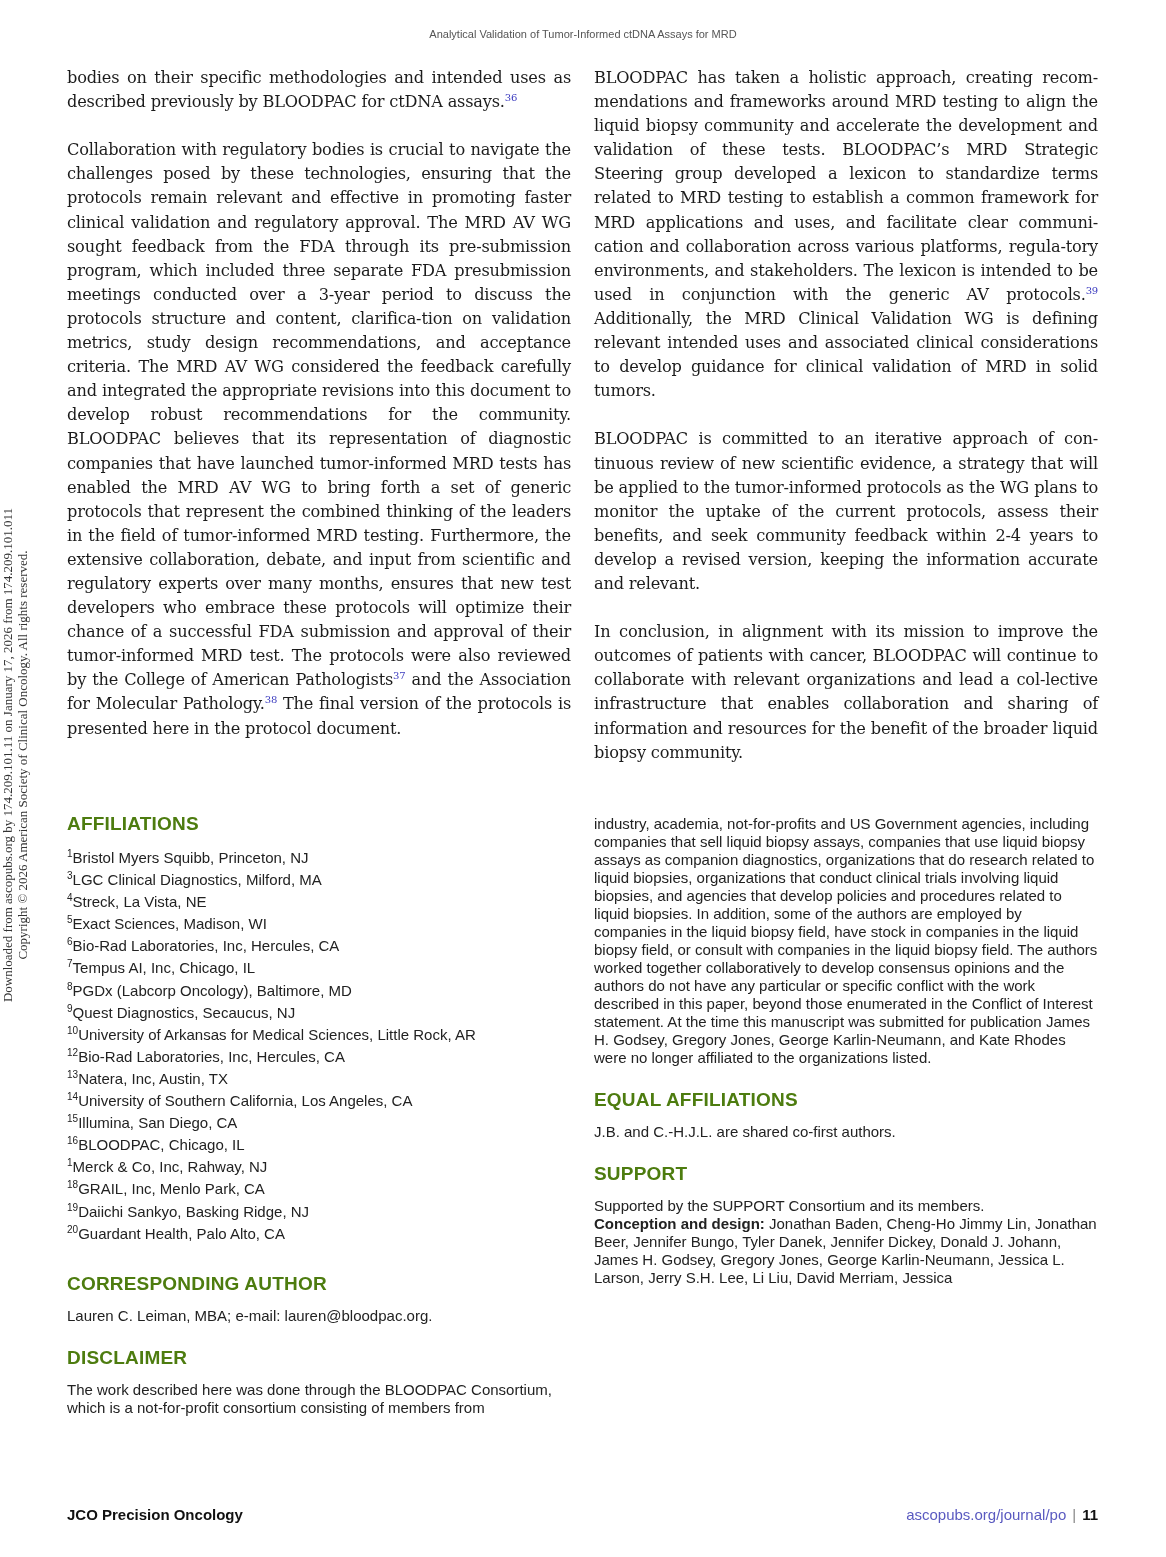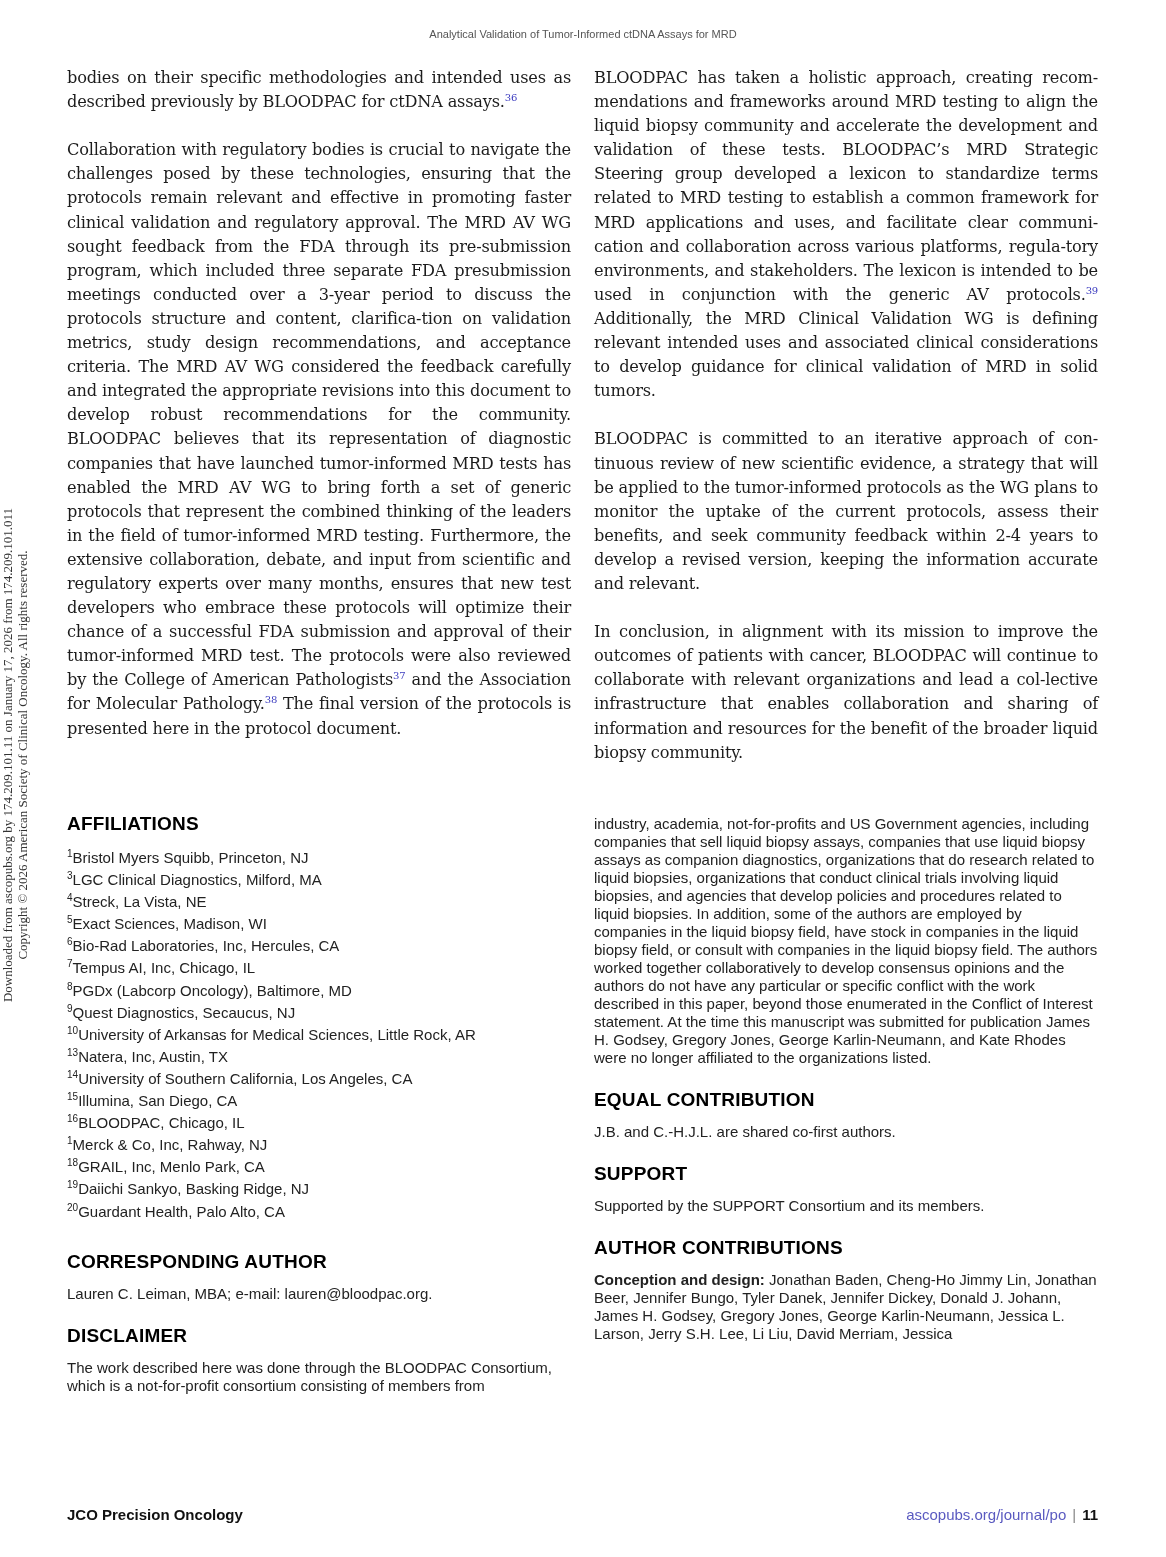--- a/index.html
+++ b/index.html
@@ -18,21 +18,21 @@
     .col-left { left: 67px; }
     .col-right { left: 594px; }
     .serif-p {
       font-family: "DejaVu Serif", serif; font-size: 16.2px; line-height: 24.1px;
       text-align: justify; margin: 0 0 24.1px 0; hyphens: manual; letter-spacing: -0.2px;
       color: #1c1c1c;
     }
     sup.ref { color: #3b3bbf; font-size: 10px; line-height: 0; vertical-align: super; }
     .sans-h {
       font-family: "Liberation Sans", sans-serif; font-weight: bold; font-size: 19px;
-      margin: 0 0 12px 0; color: #000000; letter-spacing: 0.2px;
+      margin: 0 0 12px 0; color: #4d7c0f; letter-spacing: 0.2px;
     }
     .sans-p {
       font-family: "Liberation Sans", sans-serif; font-size: 15px; line-height: 18px;
       margin: 0; color: #222222;
     }
     .aff-list { list-style: none; margin: 0; padding: 0; }
     .aff-list li {
       font-family: "Liberation Sans", sans-serif; font-size: 15px; line-height: 22.1px; color: #222222;
     }
     .aff-list sup { font-size: 10px; line-height: 0; vertical-align: super; }
@@ -74,46 +74,46 @@
   <ul class="aff-list">
     <li><sup>1</sup><span>Bristol Myers Squibb, Princeton, NJ</span></li>
     <li><sup>3</sup><span>LGC Clinical Diagnostics, Milford, MA</span></li>
     <li><sup>4</sup><span>Streck, La Vista, NE</span></li>
     <li><sup>5</sup><span>Exact Sciences, Madison, WI</span></li>
     <li><sup>6</sup><span>Bio-Rad Laboratories, Inc, Hercules, CA</span></li>
     <li><sup>7</sup><span>Tempus AI, Inc, Chicago, IL</span></li>
     <li><sup>8</sup><span>PGDx (Labcorp Oncology), Baltimore, MD</span></li>
     <li><sup>9</sup><span>Quest Diagnostics, Secaucus, NJ</span></li>
     <li><sup>10</sup><span>University of Arkansas for Medical Sciences, Little Rock, AR</span></li>
+    <li><sup>12</sup><span>Bio-Rad Laboratories, Inc, Hercules, CA</span></li>
     <li><sup>13</sup><span>Natera, Inc, Austin, TX</span></li>
     <li><sup>14</sup><span>University of Southern California, Los Angeles, CA</span></li>
     <li><sup>15</sup><span>Illumina, San Diego, CA</span></li>
     <li><sup>16</sup><span>BLOODPAC, Chicago, IL</span></li>
     <li><sup>1</sup><span>Merck &amp; Co, Inc, Rahway, NJ</span></li>
     <li><sup>18</sup><span>GRAIL, Inc, Menlo Park, CA</span></li>
     <li><sup>19</sup><span>Daiichi Sankyo, Basking Ridge, NJ</span></li>
     <li><sup>20</sup><span>Guardant Health, Palo Alto, CA</span></li>
   </ul>
 
   <h2 class="sans-h" style="margin-top:28px;">CORRESPONDING AUTHOR</h2>
   <p class="sans-p">Lauren C. Leiman, MBA; e-mail: lauren@bloodpac.org.</p>
 
   <h2 class="sans-h" style="margin-top:22px;">DISCLAIMER</h2>
   <p class="sans-p">The work described here was done through the BLOODPAC Consortium, which is a not-for-profit consortium consisting of members from</p>
 </div>
 
 <div class="col col-right" style="top:815px;">
   <p class="sans-p">industry, academia, not-for-profits and US Government agencies, including companies that sell liquid biopsy assays, companies that use liquid biopsy assays as companion diagnostics, organizations that do research related to liquid biopsies, organizations that conduct clinical trials involving liquid biopsies, and agencies that develop policies and procedures related to liquid biopsies. In addition, some of the authors are employed by companies in the liquid biopsy field, have stock in companies in the liquid biopsy field, or consult with companies in the liquid biopsy field. The authors worked together collaboratively to develop consensus opinions and the authors do not have any particular or specific conflict with the work described in this paper, beyond those enumerated in the Conflict of Interest statement. At the time this manuscript was submitted for publication James H. Godsey, Gregory Jones, George Karlin-Neumann, and Kate Rhodes were no longer affiliated to the organizations listed.</p>
 
-  <h2 class="sans-h" style="margin-top:22px;">EQUAL CONTRIBUTION</h2>
+  <h2 class="sans-h" style="margin-top:22px;">EQUAL AFFILIATIONS</h2>
   <p class="sans-p">J.B. and C.-H.J.L. are shared co-first authors.</p>
 
   <h2 class="sans-h" style="margin-top:22px;">SUPPORT</h2>
   <p class="sans-p">Supported by the SUPPORT Consortium and its members.</p>
 
-  <h2 class="sans-h" style="margin-top:22px;">AUTHOR CONTRIBUTIONS</h2>
   <p class="sans-p"><b>Conception and design:</b><span> Jonathan Baden, Cheng-Ho Jimmy Lin, Jonathan Beer, Jennifer Bungo, Tyler Danek, Jennifer Dickey, Donald J. Johann, James H. Godsey, Gregory Jones, George Karlin-Neumann, Jessica L. Larson, Jerry S.H. Lee, Li Liu, David Merriam, Jessica</span></p>
 </div>
 
 <div class="footer-left">JCO Precision Oncology</div>
 <div class="footer-right">
   <a class="footer-link">ascopubs.org/journal/po</a><span class="footer-sep">|</span><span class="footer-page">11</span>
 </div>
 
 </body></html>

